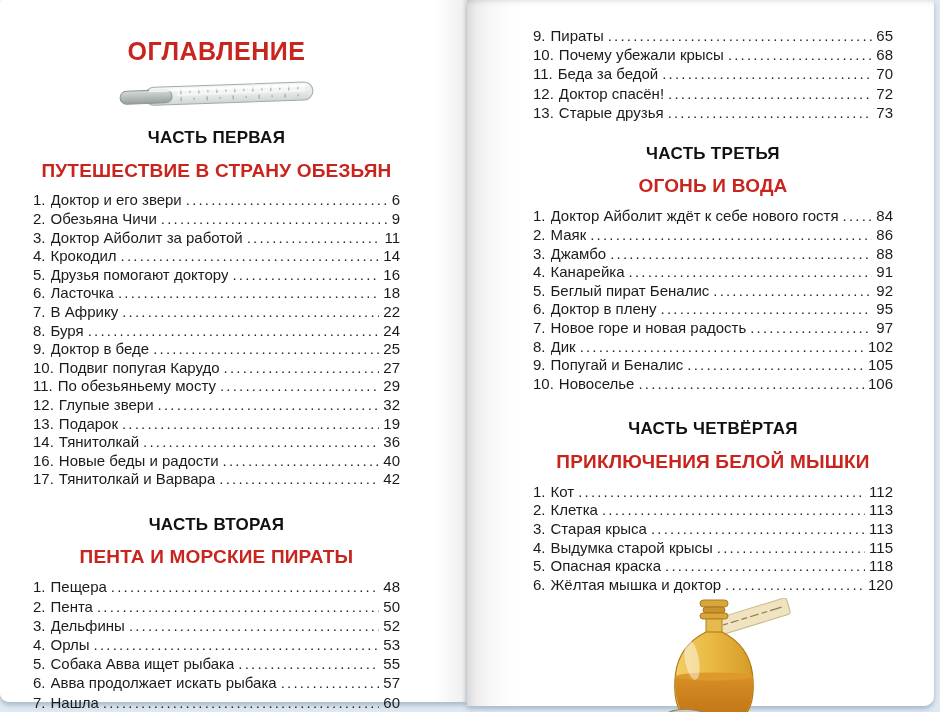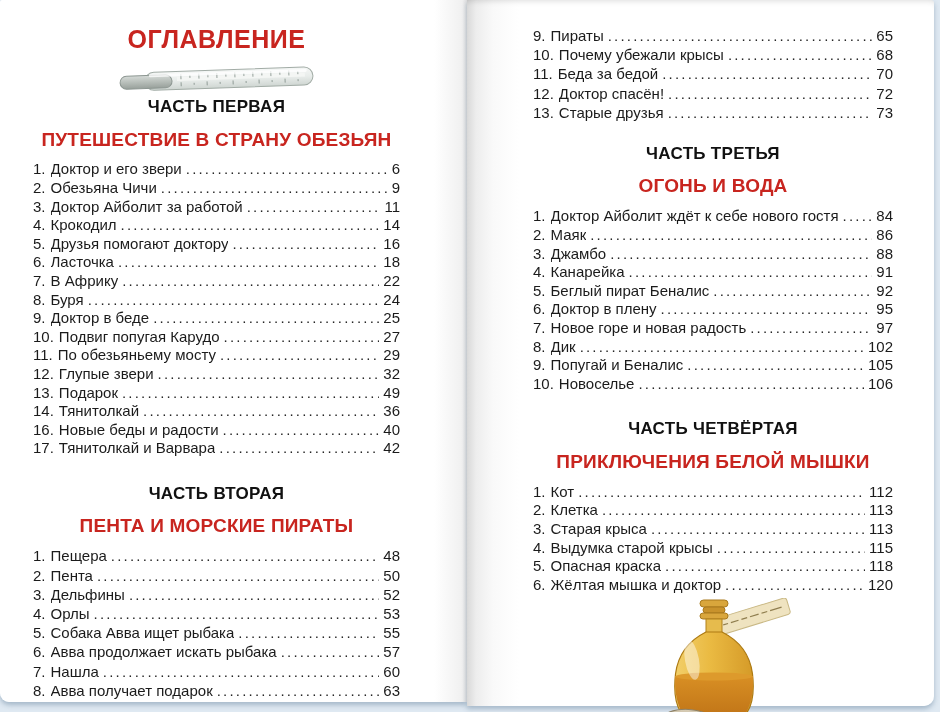--- a/index.html
+++ b/index.html
@@ -43,36 +43,36 @@
     width: 367px;
   }
   .content-right {
     position: absolute;
     left: 66px;
     top: 0;
     width: 360px;
     padding-top: 27px;
   }
   .toc-heading {
-    margin: 0;
+    margin: 12px;
     padding-top: 27px;
     text-align: center;
     font-size: 25px;
     line-height: 1;
     font-weight: 700;
     letter-spacing: 0.5px;
     color: #c8251f;
   }
   .thermo {
     width: 200px;
     margin: 9px auto 0;
   }
   .thermo svg { display: block; width: 100%; }
   .part-label {
-    margin-top: 0;
+    margin-top: 16px;
     text-align: center;
     font-size: 17px;
     line-height: 1.15;
     font-weight: 700;
     letter-spacing: 0.3px;
     color: #111111;
   }
   .part-label.spaced { margin-top: 26px; }
   .part-label.spaced-lg { margin-top: 21px; }
   .part-title {
@@ -257,21 +257,21 @@
           <span class="num">12.</span>
           <span class="entry-title">Глупые звери</span>
           <span class="dots"></span>
           <span class="pg">32</span>
         </div>
 
         <div class="toc-row">
           <span class="num">13.</span>
           <span class="entry-title">Подарок</span>
           <span class="dots"></span>
-          <span class="pg">49</span>
+          <span class="pg">19</span>
         </div>
 
         <div class="toc-row">
           <span class="num">14.</span>
           <span class="entry-title">Тянитолкай</span>
           <span class="dots"></span>
           <span class="pg">36</span>
         </div>
 
 

